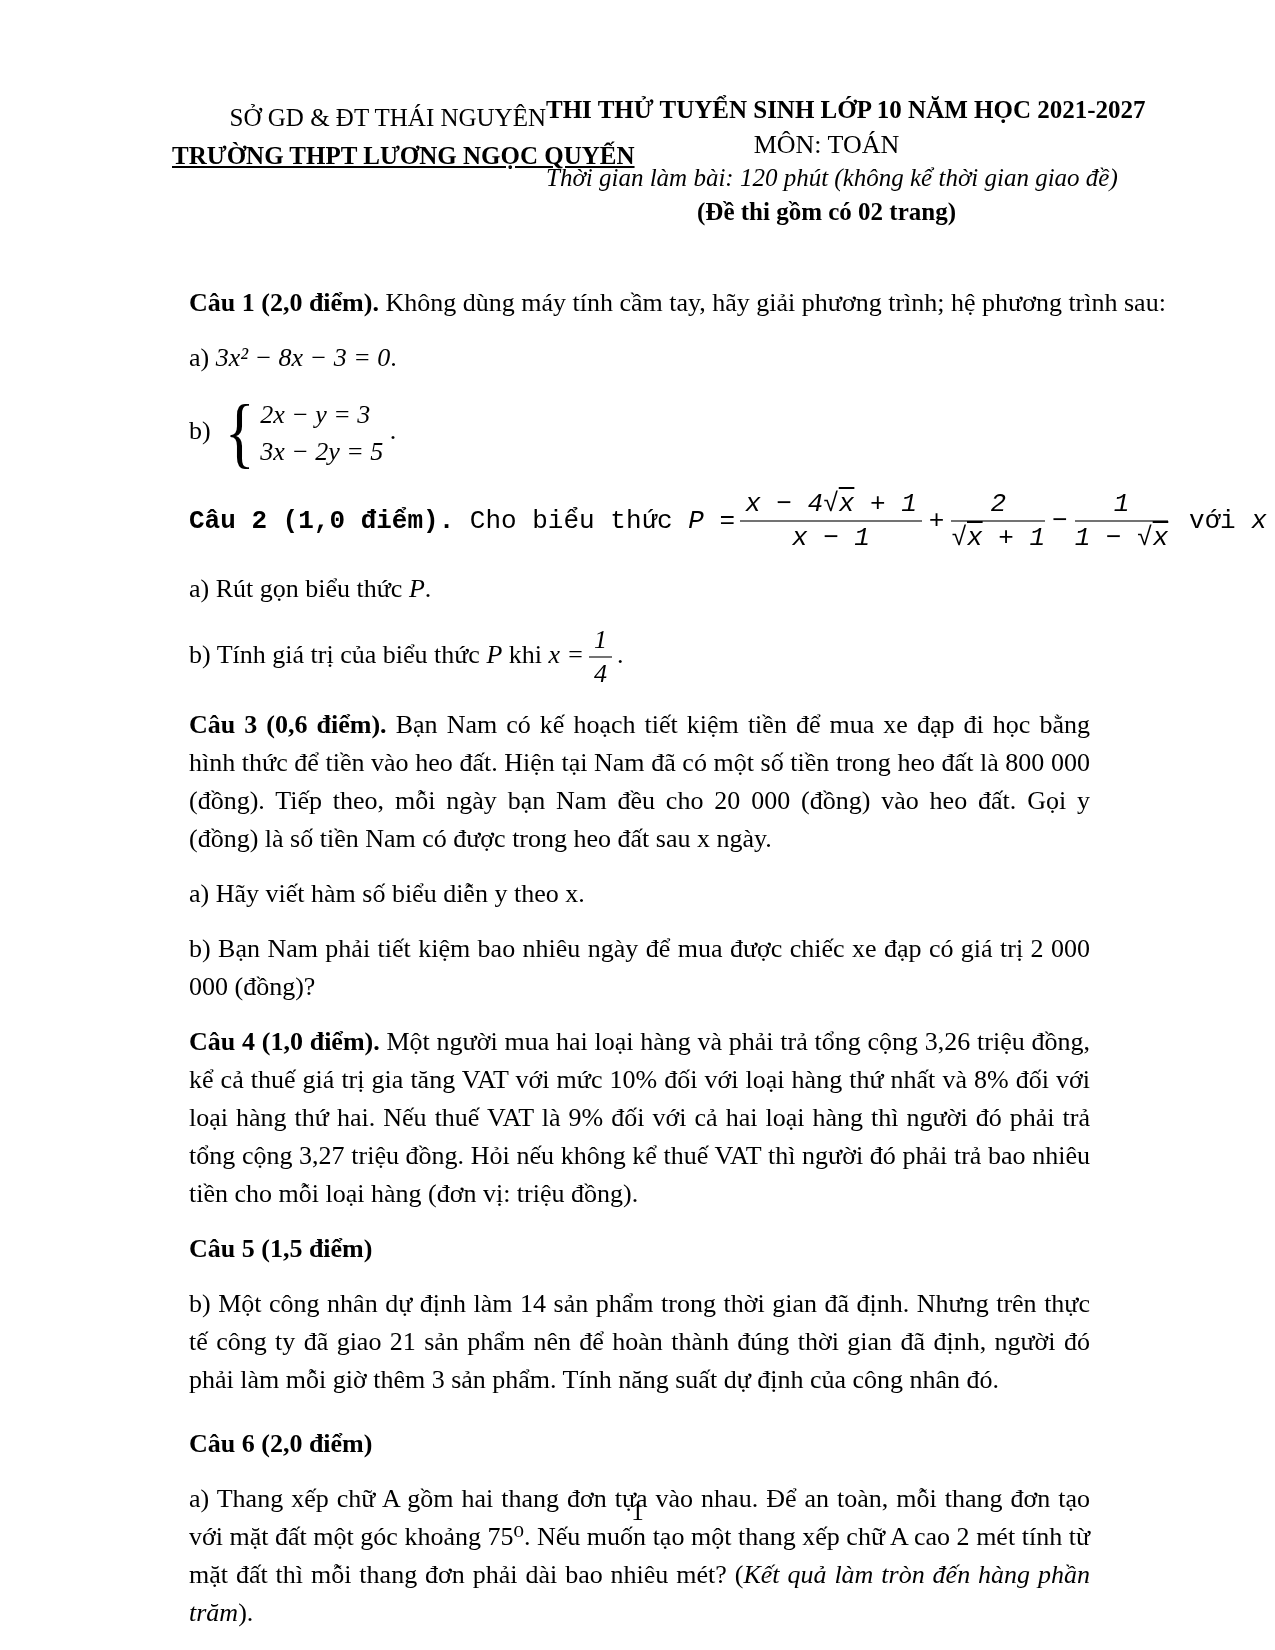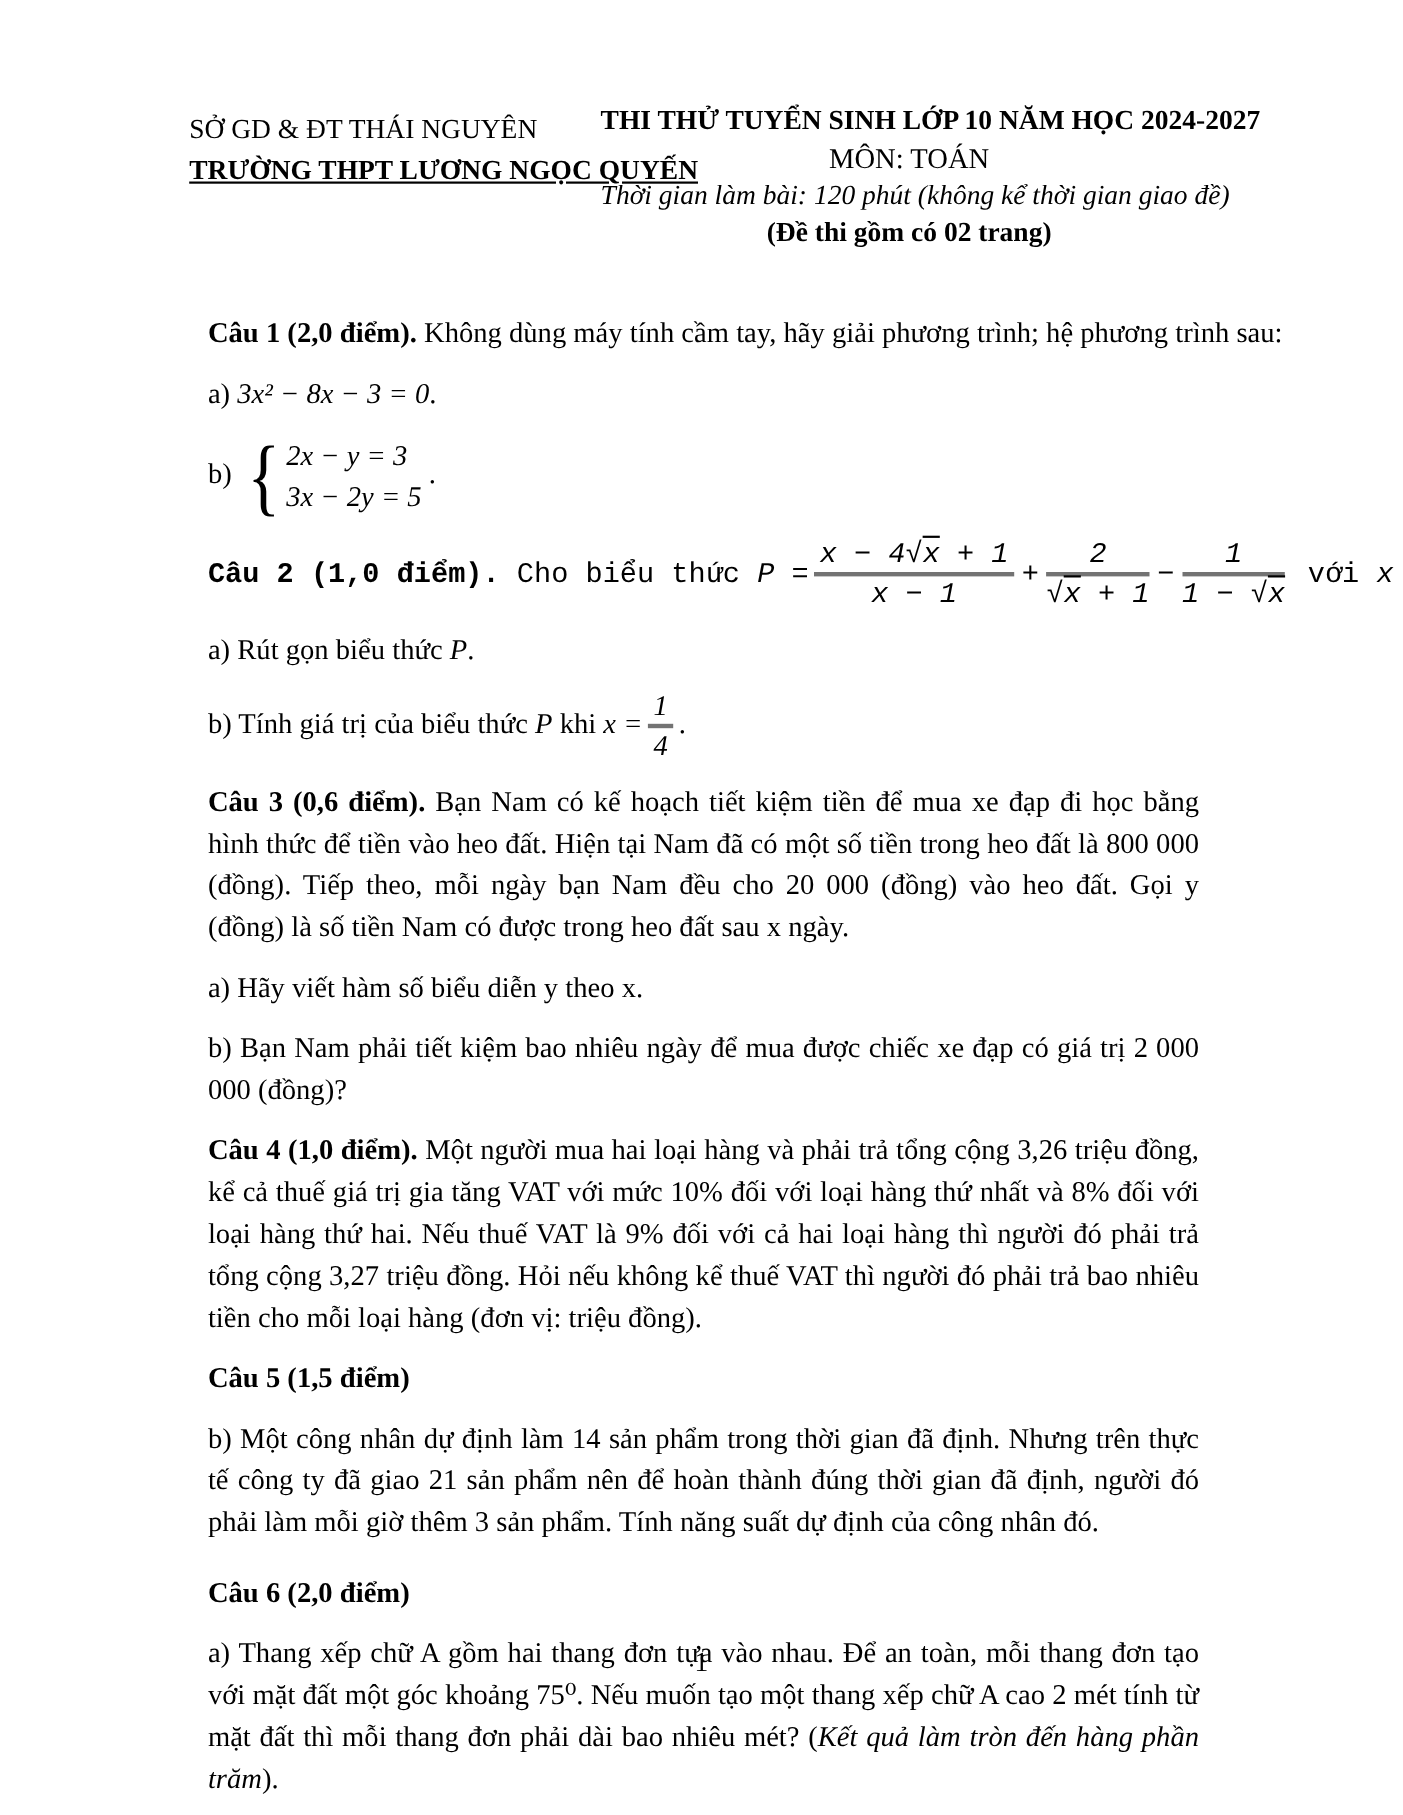--- a/index.html
+++ b/index.html
@@ -7,21 +7,21 @@
   .page {
     width: 1275px; height: 1650px;
     position: relative; overflow: hidden;
     background: #ffffff; color: #000000;
     font-family: "Liberation Serif", "DejaVu Serif", serif;
     font-size: 26px;
     padding: 96px 168px 0 172px;
   }
   
   .header { display: flex; width: 100%; }
-  .header-left { width: 40%; text-align: left; padding-top: 8px; }
+  .header-left { width: 40%; text-align: right; padding-top: 8px; }
   .dept-name { font-size: 25px; white-space: nowrap; }
   .school-name {
     font-size: 25px; font-weight: bold; margin-top: 10px;
     text-decoration: underline; white-space: nowrap;
   }
   .header-right { width: 60%; text-align: center; }
   .exam-title  { font-size: 25px; font-weight: bold; white-space: nowrap; }
   .subject-line { font-size: 26px; margin-top: 6px; }
   .duration-line { font-size: 25px; font-style: italic; margin-top: 4px; white-space: nowrap; }
   .pages-note { font-size: 25px; font-weight: bold; margin-top: 6px; }
@@ -32,21 +32,21 @@
   .nowrap { white-space: nowrap; }
   b { font-weight: bold; }
   .m { font-style: italic; }
   .vinc { text-decoration: overline; }
   
   .frac {
     display: inline-flex; flex-direction: column;
     vertical-align: middle; text-align: center;
     line-height: 30px; margin: 0 5px;
   }
-  .frac .num { border-bottom: 4px solid #737373; padding: 0 5px 1px; }
+  .frac .num { border-bottom: 2px solid #737373; padding: 0 5px 1px; }
   .frac .den { padding-top: 1px; }
   
   .sys { display: inline-flex; align-items: center; vertical-align: middle; margin-left: 10px; }
   .sys .brace { font-size: 78px; line-height: 1; font-weight: 400; margin-right: 2px; transform: scaleX(.8); }
   .sys .sys-lines { display: flex; flex-direction: column; line-height: 37px; }
   .op { margin: 0 2px; }
   
   .p-q1-intro { margin-top: 0; }
   .p-q1a { margin-top: 9px; }
   .p-q1b { margin-top: 2px; }
@@ -65,21 +65,21 @@
 <body>
 
 <div class="page">
 
   <div class="header">
     <div class="header-left">
       <div class="dept-name">SỞ GD &amp; ĐT THÁI NGUYÊN</div>
       <div class="school-name">TRƯỜNG THPT LƯƠNG NGỌC QUYẾN</div>
     </div>
     <div class="header-right">
-      <div class="exam-title">THI THỬ TUYỂN SINH LỚP 10 NĂM HỌC 2024-2027</div>
+      <div class="exam-title">THI THỬ TUYỂN SINH LỚP 10 NĂM HỌC 2021-2027</div>
       <div class="subject-line">MÔN: TOÁN</div>
       <div class="duration-line">Thời gian làm bài: 120 phút (không kể thời gian giao đề)</div>
       <div class="pages-note">(Đề thi gồm có 02 trang)</div>
     </div>
   </div>
 
   <div class="content">
 
     <p class="p-q1-intro nowrap">
       <b>Câu 1 (2,0 điểm).</b>

